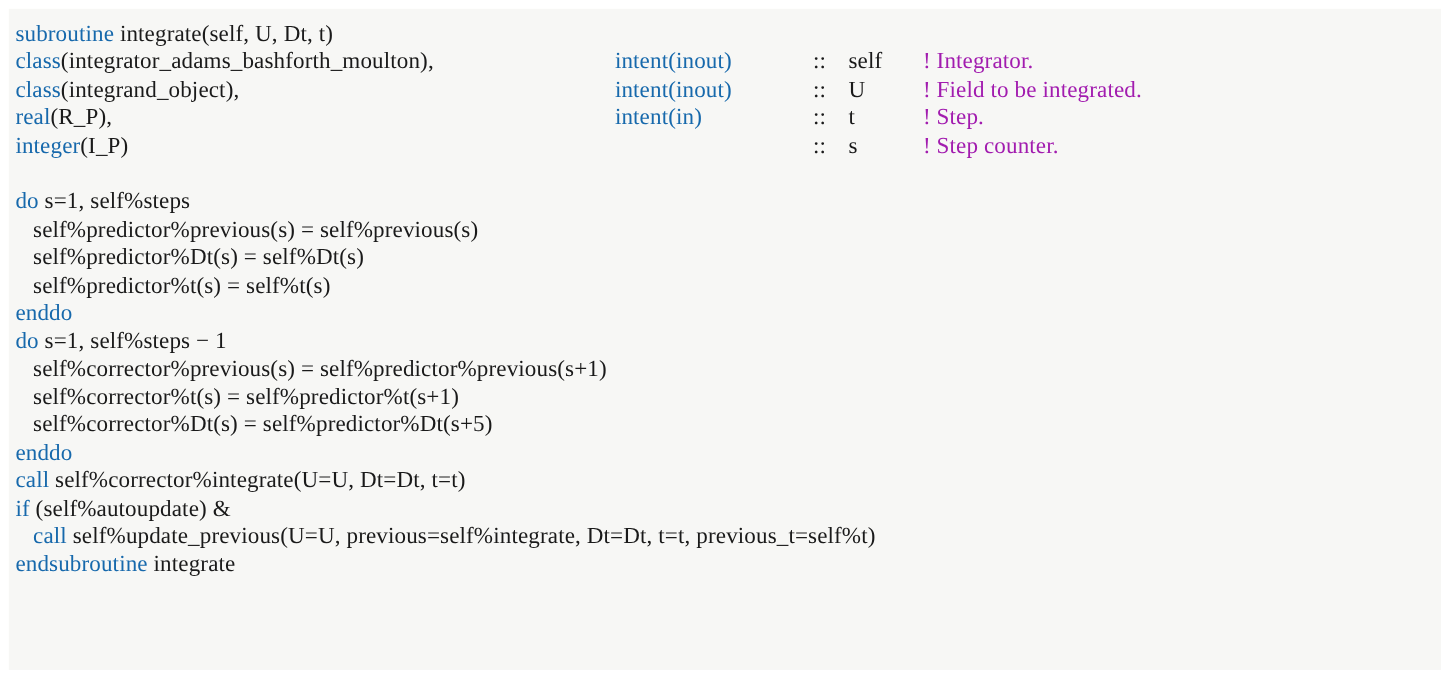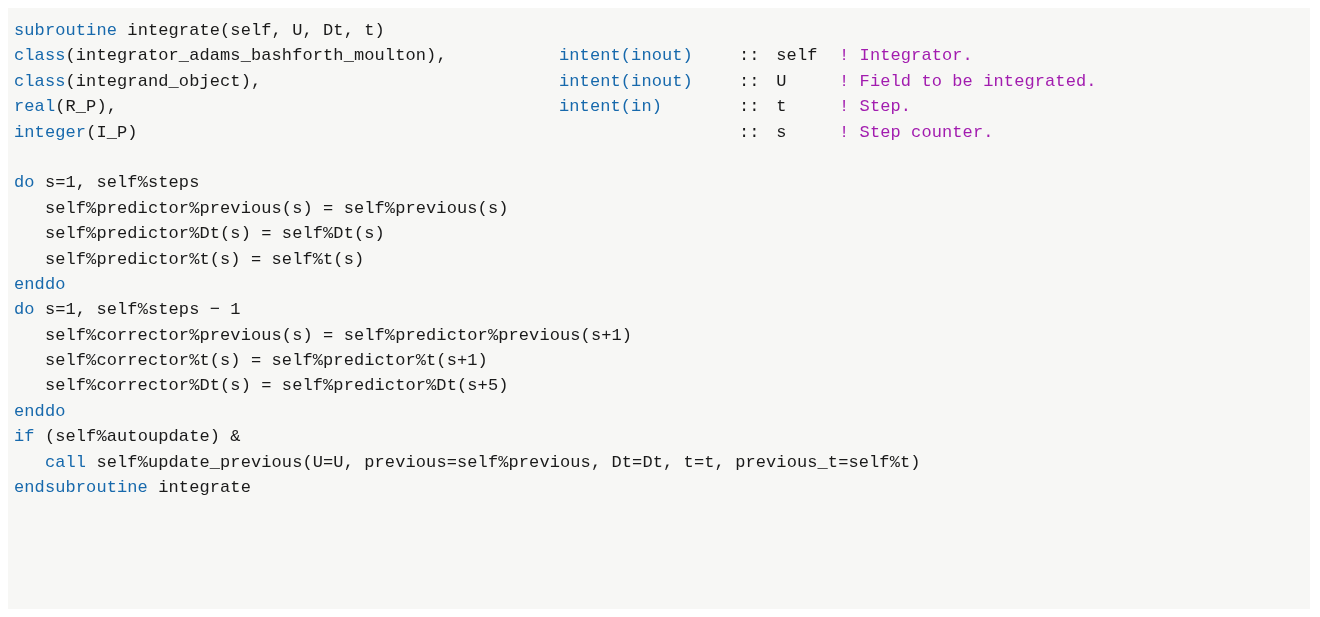--- a/index.html
+++ b/index.html
@@ -20,22 +20,22 @@
     width: 1302px;
     height: 601px;
     background: #f7f7f5;
     box-sizing: border-box;
     padding: 10px 0 0 0;
   }
   .code-line {
     height: 25.4px;
     line-height: 25.4px;
     white-space: pre;
-    font-family: Liberation Mono, monospace;
-    font-size: 17px;
+    font-family: Liberation Serif, serif;
+    font-size: 21px;
     color: #1a1a1a;
     padding-left: 6px;
     letter-spacing: 0.1px;
   }
   .kw { color: #1769ac; }
   .cm { color: #a21caf; }
   .pl { color: #1a1a1a; }
   .blank { height: 25.4px; }
   
   .code-line .seg { display: inline-block; }
@@ -57,16 +57,17 @@
     <div class="code-line" id="line-8"><span class="kw">do</span><span class="pl"> s=1, self%steps</span></div>
     <div class="code-line" id="line-9"><span class="pl">   self%predictor%previous(s) = self%previous(s)</span></div>
     <div class="code-line" id="line-11"><span class="pl">   self%predictor%Dt(s) = self%Dt(s)</span></div>
     <div class="code-line" id="line-10"><span class="pl">   self%predictor%t(s) = self%t(s)</span></div>
     <div class="code-line" id="line-12"><span class="kw">enddo</span></div>
     <div class="code-line" id="line-13"><span class="kw">do</span><span class="pl"> s=1, self%steps − 1</span></div>
     <div class="code-line" id="line-14"><span class="pl">   self%corrector%previous(s) = self%predictor%previous(s+1)</span></div>
     <div class="code-line" id="line-15"><span class="pl">   self%corrector%t(s) = self%predictor%t(s+1)</span></div>
     <div class="code-line" id="line-16"><span class="pl">   self%corrector%Dt(s) = self%predictor%Dt(s+5)</span></div>
     <div class="code-line" id="line-17"><span class="kw">enddo</span></div>
+    <div class="code-line" id="line-19"><span class="kw">call</span><span class="pl"> self%corrector%integrate(U=U, Dt=Dt, t=t)</span></div>
     <div class="code-line" id="line-20"><span class="kw">if</span><span class="pl"> (self%autoupdate) &amp;</span></div>
-    <div class="code-line" id="line-21"><span class="pl">   </span><span class="kw">call</span><span class="pl"> self%update_previous(U=U, previous=self%previous, Dt=Dt, t=t, previous_t=self%t)</span></div>
+    <div class="code-line" id="line-21"><span class="pl">   </span><span class="kw">call</span><span class="pl"> self%update_previous(U=U, previous=self%integrate, Dt=Dt, t=t, previous_t=self%t)</span></div>
     <div class="code-line" id="line-22"><span class="kw">endsubroutine</span><span class="pl"> integrate</span></div>
   </div>
 
 </body></html>

